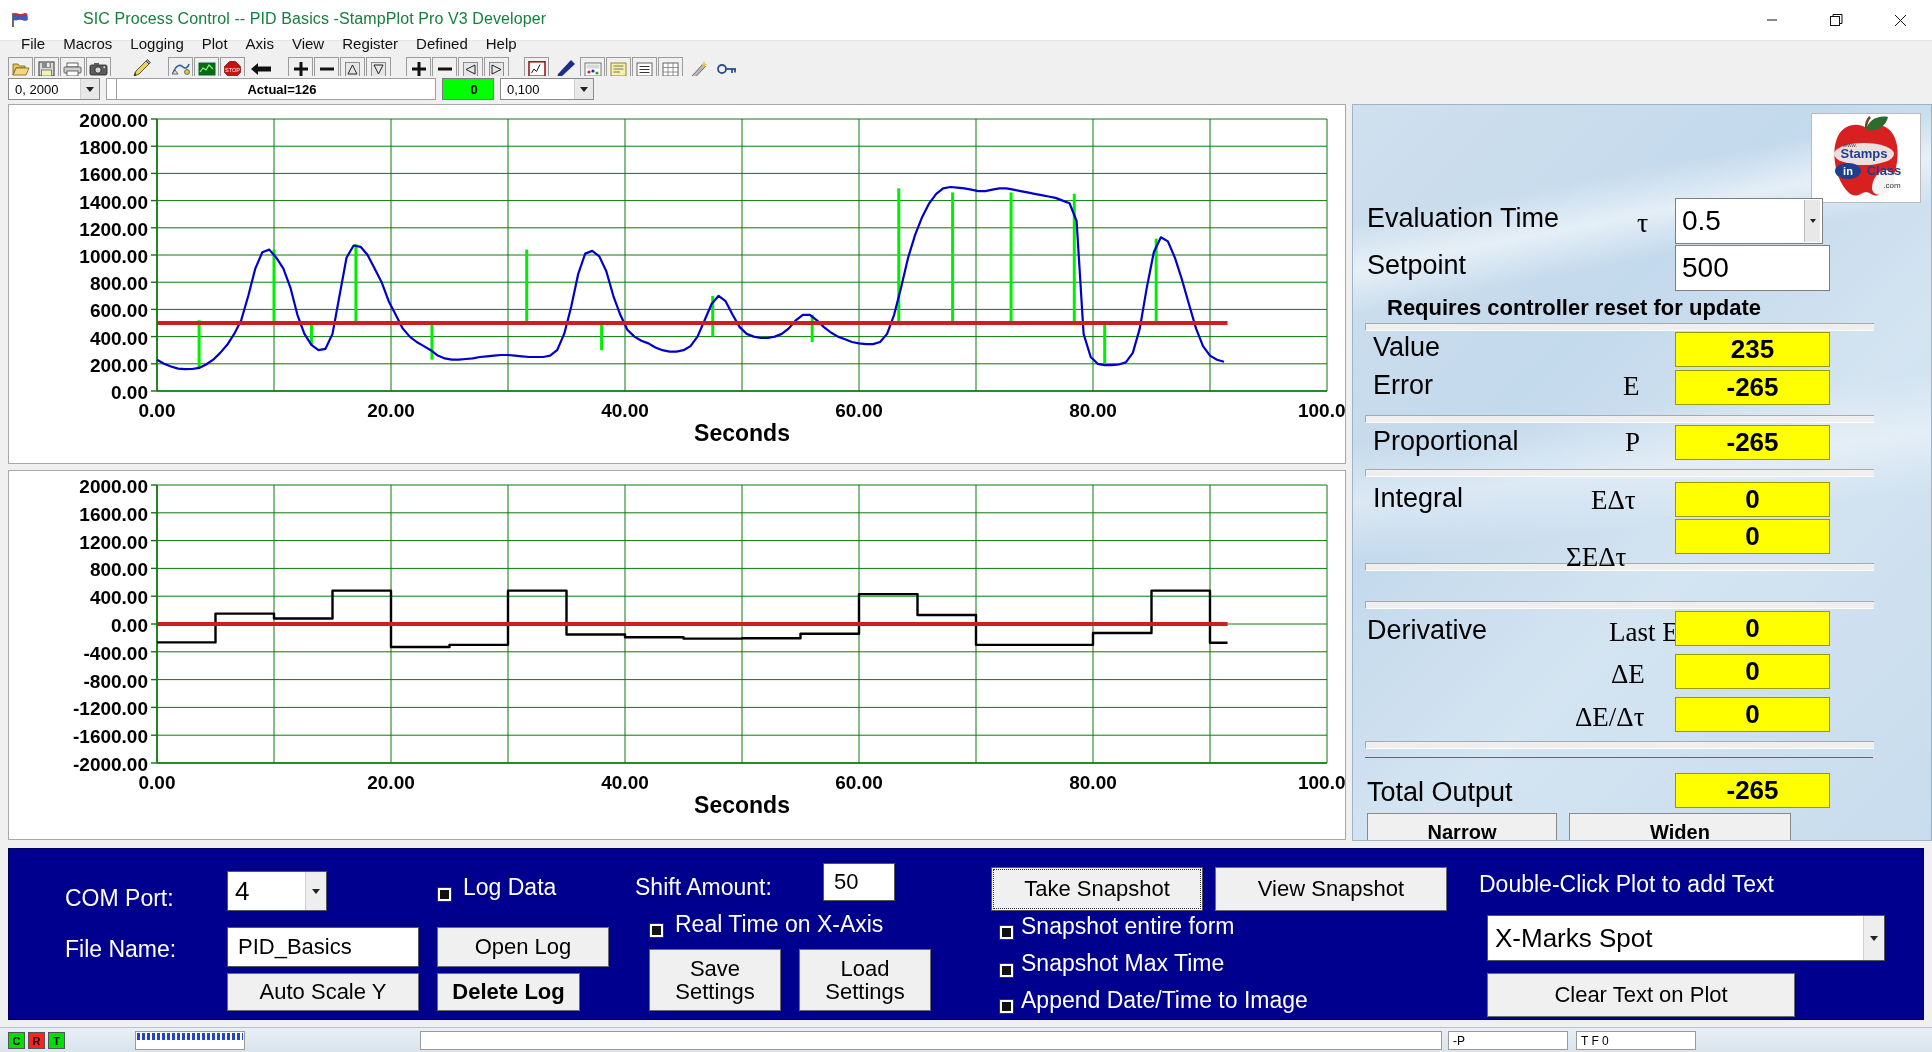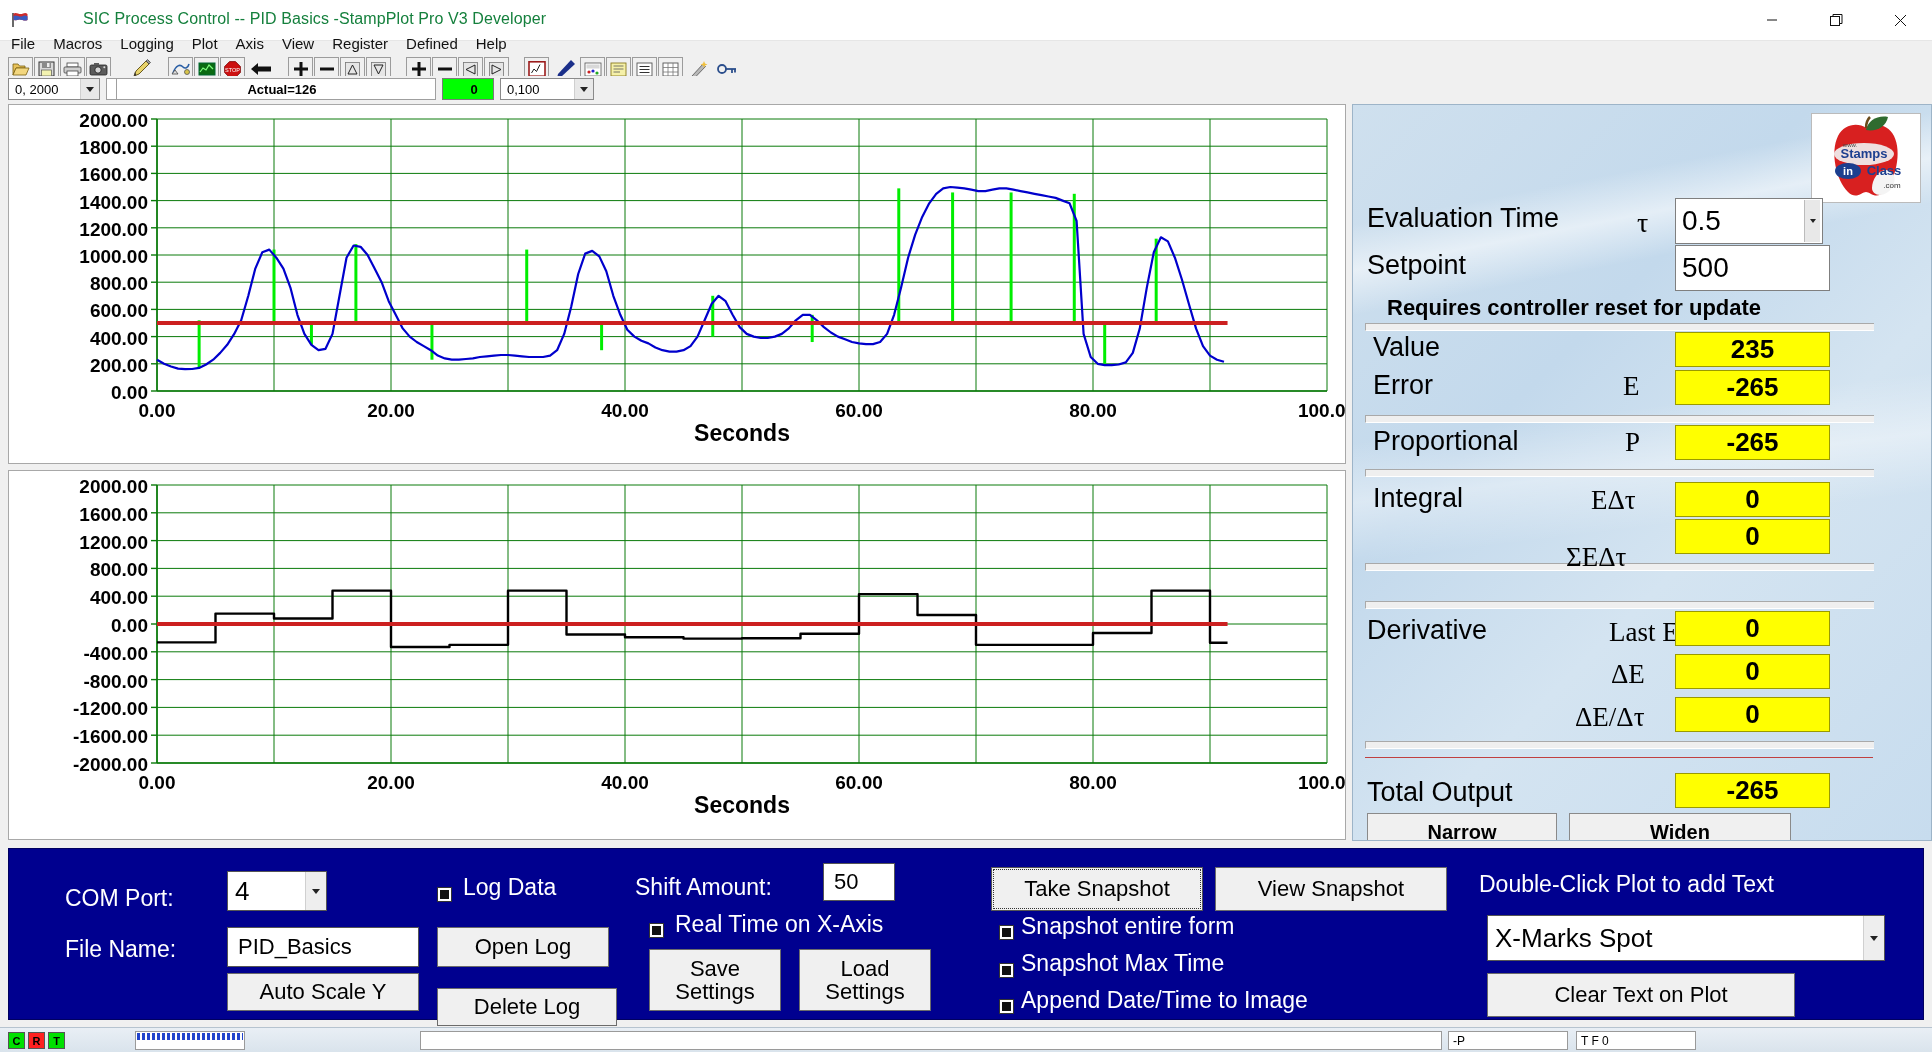--- a/index.html
+++ b/index.html
@@ -16,21 +16,21 @@
             border-bottom:1px solid #e6e6e6;}
   .tb-icon{position:absolute;left:10px;top:10px;width:20px;height:20px;}
   .tb-title{position:absolute;left:40px;top:10px;font-size:16px;color:#15803d;
             white-space:nowrap;letter-spacing:0.1px;margin-left:43px;}
   .tb-btns{position:absolute;right:0;top:0;height:40px;display:flex;}
   .tb-btn{width:64px;height:40px;display:flex;align-items:center;justify-content:center;}
   .tb-btn svg{display:block;}
 
   
   .menubar{position:absolute;left:0;top:31px;height:24px;display:flex;align-items:center;
-           padding-left:2px;}
+           padding-left:12px;}
   .menuitem{font-size:15px;color:#111;padding:2px 9px;white-space:nowrap;}
 
   
   .toolbar{position:absolute;left:0;top:54px;width:1932px;height:30px;background:#f0f0f0;}
   .tbtn{position:absolute;top:3px;width:25px;height:24px;border:1px solid #9c9c9c;
         background:#f0f0f0;box-sizing:border-box;display:flex;align-items:center;
         justify-content:center;font-size:15px;color:#000;overflow:hidden;}
   .tbtn.flat{border:none;background:transparent;}
 
   
@@ -574,21 +574,21 @@
       <span class="carrow"></span>
     </div>
 
     <div class="bluetext" style="left:56px;top:87px;">File Name:</div>
     <div class="bwhite" style="left:218px;top:78px;width:192px;height:40px;">
       <span>PID_Basics</span>
     </div>
 
     <div class="bbtn" style="left:218px;top:124px;width:192px;height:38px;">Auto Scale Y</div>
     <div class="bbtn" style="left:428px;top:78px;width:172px;height:40px;">Open Log</div>
-    <div class="bbtn" style="left:428px;top:139px;width:180px;height:38px;">Delete Log</div>
+    <div class="bbtn" style="left:428px;top:124px;width:143px;height:38px;font-weight:bold;">Delete Log</div>
 
     <div class="chk off" style="left:428px;top:38px;"></div>
     <div class="bluetext" style="left:454px;top:25px;">Log Data</div>
 
     <div class="bluetext" style="left:626px;top:25px;">Shift Amount:</div>
     <div class="bwhite" style="left:814px;top:14px;width:72px;height:38px;">
       <span>50</span>
     </div>
 
     <div class="chk off" style="left:640px;top:74px;"></div>

